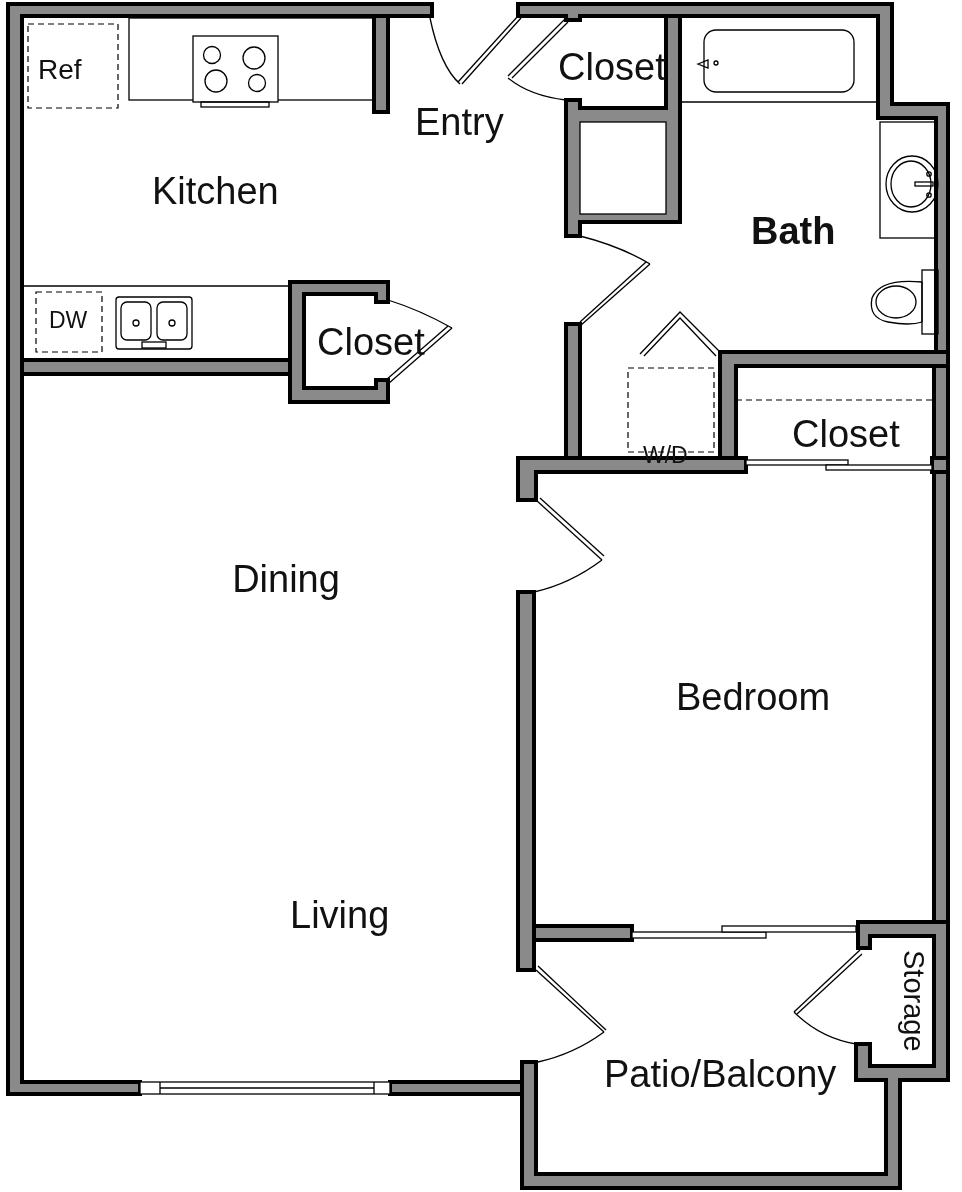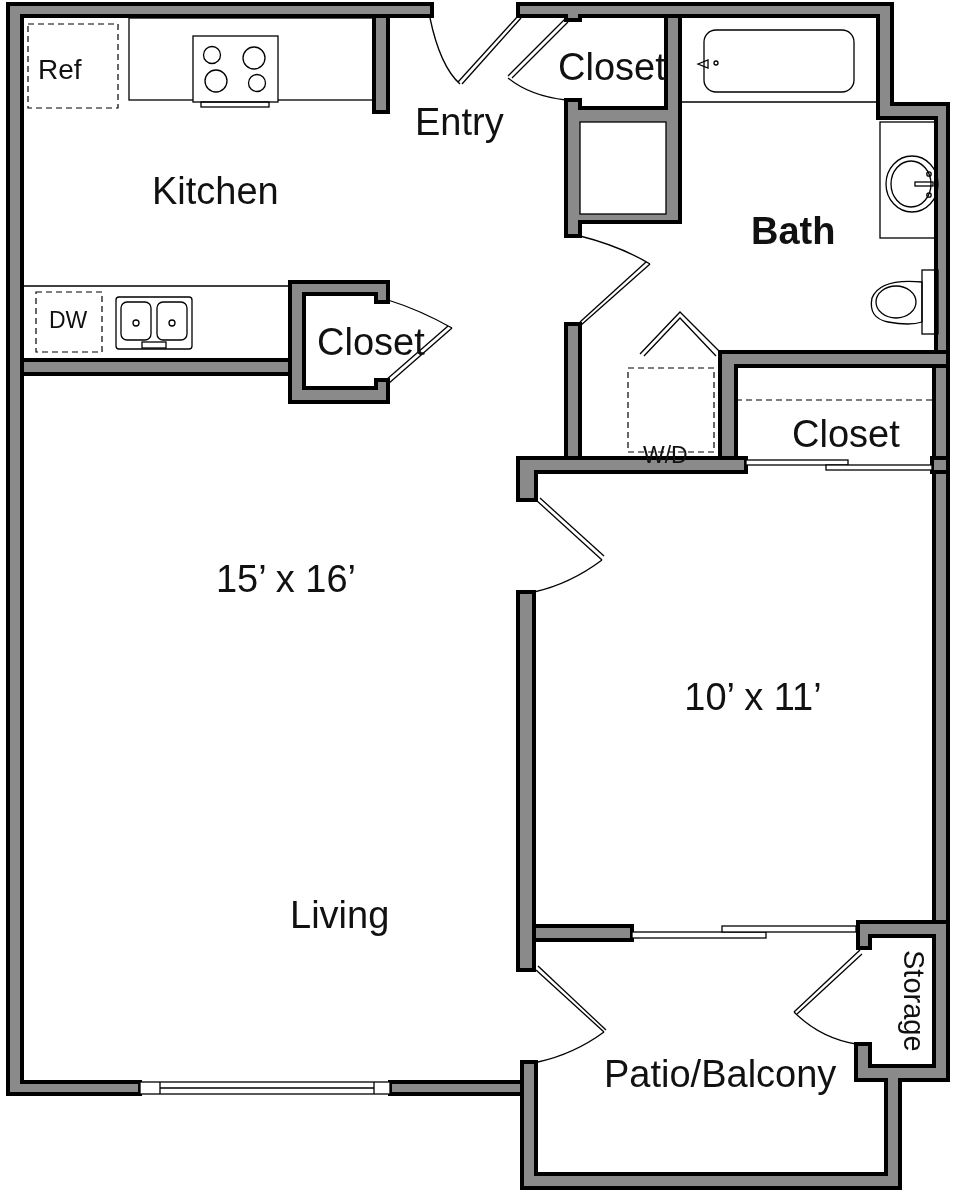--- a/index.html
+++ b/index.html
@@ -156,20 +156,20 @@
 <div class="lbl room" style="left:152px; top:172px;text-align:center;">Kitchen</div>
 <div class="lbl room" style="left:415px; top:103px;">Entry</div>
 <div class="lbl room" style="left:558px; top:48px;">Closet</div>
 <div class="lbl small" style="left:49px; top:309px;">DW</div>
 <div class="lbl room" style="left:317px; top:323px;">Closet</div>
 <div class="lbl room" style="left:751px; top:212px;font-weight:bold;">Bath</div>
 <div class="lbl small" style="left:643px; top:400px;margin-top:44px;">W/D</div>
 <div class="lbl room" style="left:792px; top:415px;">Closet</div>
 
 <div class="lbl room center two" style="left:286px; top:552px;">
-  <div>15’ x 16’</div>
+  <div>Dining</div>
 </div>
 <div class="lbl room center two" style="left:753px; top:670px;">
-  <div>10’ x 11’</div>
+  <div>Bedroom</div>
 </div>
 <div class="lbl room" style="left:242px; top:896px;margin-left:48px;">Living</div>
 <div class="lbl room" style="left:604px; top:1055px;">Patio/Balcony</div>
 <div class="lbl room vert" style="left:928px; top:950px; font-size:29px;">Storage</div>
 
 </body></html>

